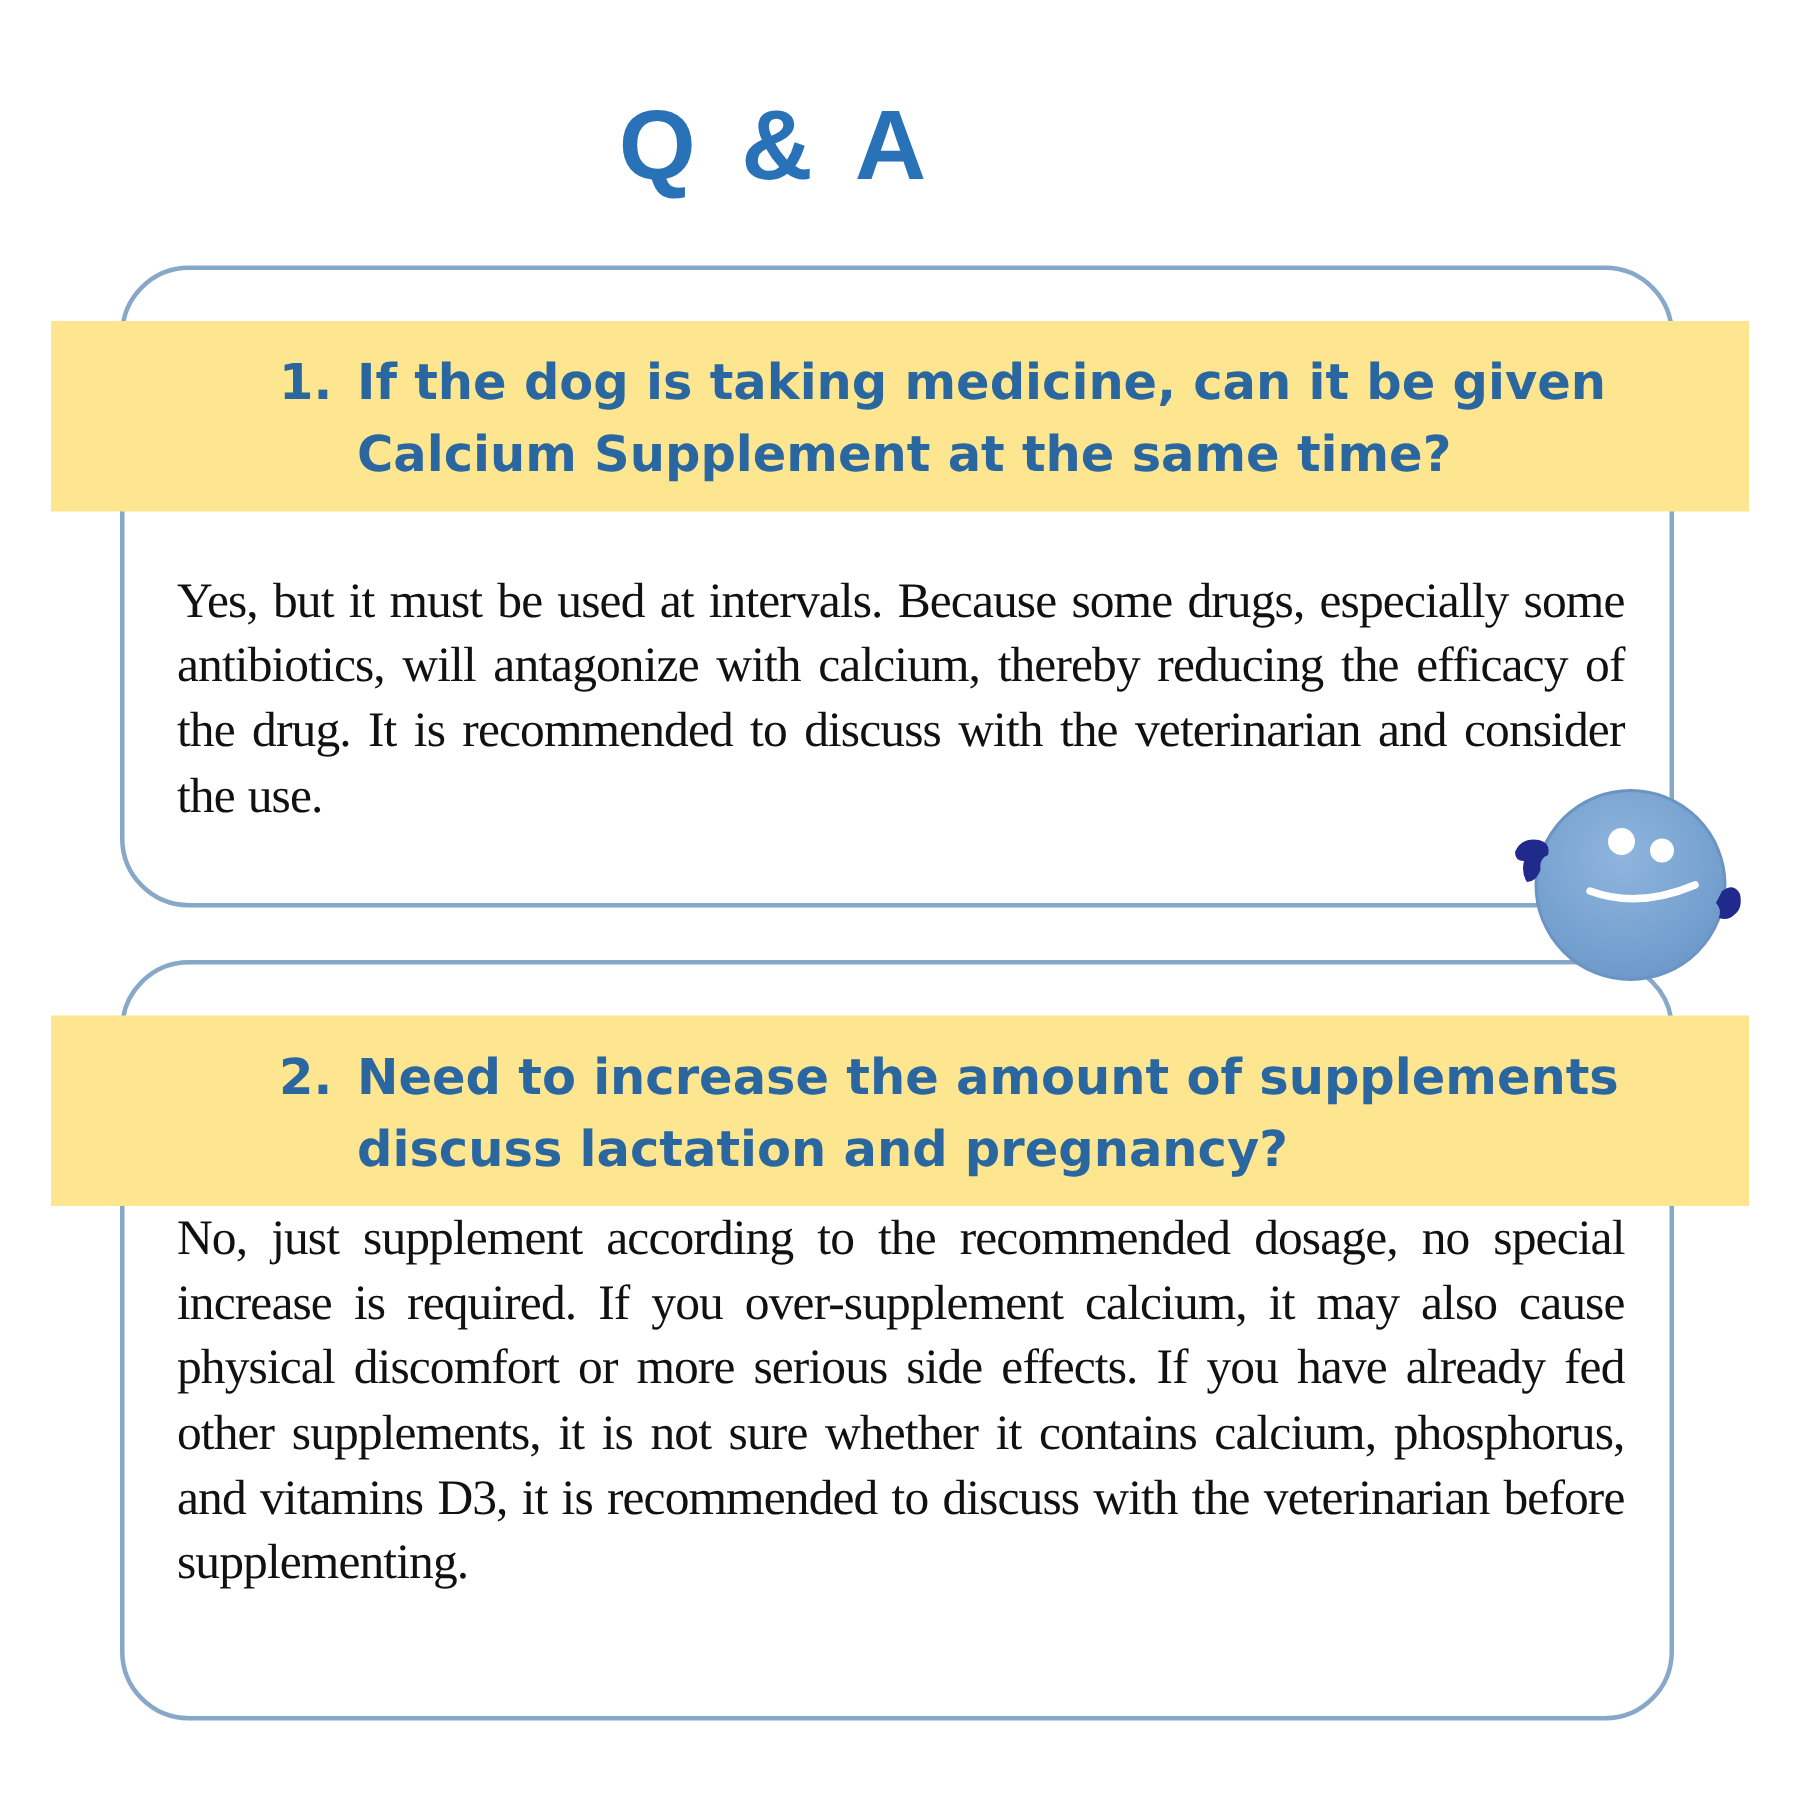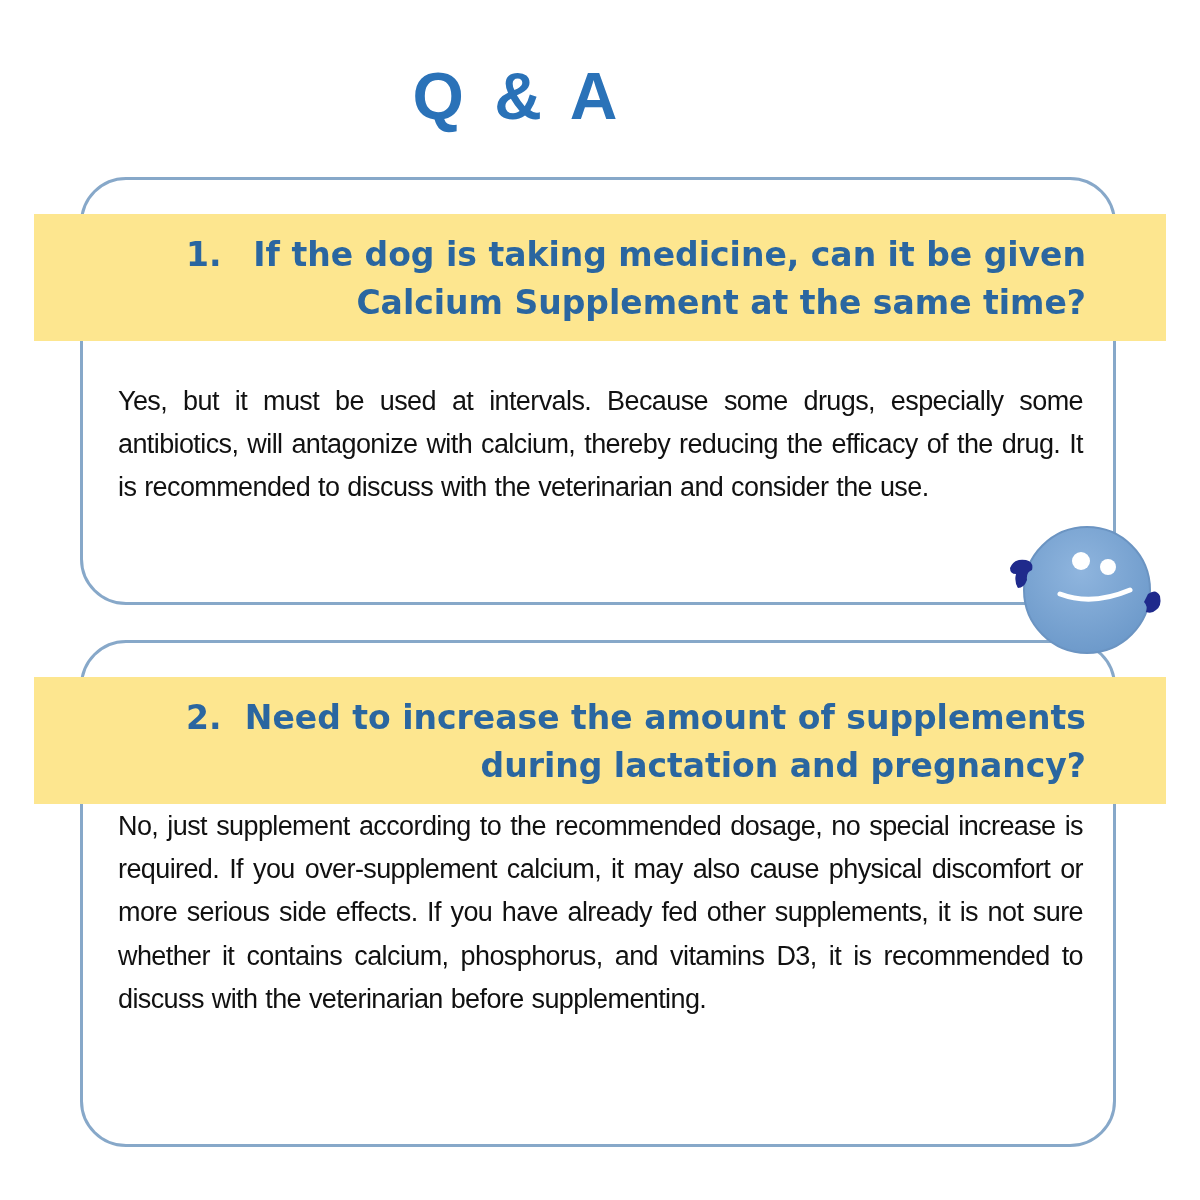--- a/index.html
+++ b/index.html
@@ -30,25 +30,25 @@
     .band-2 { top: 677px; }
     .question {
       position: absolute; left: 186px; width: 900px;
       display: flex; color: #2a66a0;
       font-family: "DejaVu Sans", sans-serif;
       font-weight: 700; font-size: 33px; line-height: 48px;
     }
     .question-1 { top: 231px; }
     .question-2 { top: 694px; }
     .q-num { width: 52px; flex: none; }
-    .q-text { flex: 1; text-align: right; }
+    .q-text { flex: 1; }
     .answer {
       position: absolute; left: 118px; width: 965px;
-      font-family: Liberation Sans, sans-serif;
-      font-size: 27px; line-height: 43.2px; color: #111111;
+      font-family: Liberation Serif, serif;
+      font-size: 33px; line-height: 43.2px; color: #111111;
       text-align: justify; text-align-last: left;
       letter-spacing: -0.6px; word-spacing: 1px;
     }
     .answer-1 { top: 380px; }
     .answer-2 { top: 805px; }
     .mascot {
       position: absolute; left: 1000px; top: 522px; width: 170px; height: 140px;
     }
   </style>
 </head>
@@ -61,21 +61,21 @@
 <div class="question question-1">
   <span class="q-num">1.</span>
   <span class="q-text">If the dog is taking medicine, can it be given Calcium Supplement at the same time?</span>
 </div>
 <div class="answer answer-1">Yes, but it must be used at intervals. Because some drugs, especially some antibiotics, will antagonize with calcium, thereby reducing the efficacy of the drug. It is recommended to discuss with the veterinarian and consider the use.</div>
 
 <div class="card card-2"></div>
 <div class="band band-2"></div>
 <div class="question question-2">
   <span class="q-num">2.</span>
-  <span class="q-text">Need to increase the amount of supplements during lactation and pregnancy?</span>
+  <span class="q-text">Need to increase the amount of supplements discuss lactation and pregnancy?</span>
 </div>
 <div class="answer answer-2">No, just supplement according to the recommended dosage, no special increase is required. If you over-supplement calcium, it may also cause physical discomfort or more serious side effects. If you have already fed other supplements, it is not sure whether it contains calcium, phosphorus, and vitamins D3, it is recommended to discuss with the veterinarian before supplementing.</div>
 
 <svg class="mascot" viewBox="0 0 170 140">
   <defs>
     <radialGradient id="mg" cx="45%" cy="35%" r="70%">
       <stop offset="0%" stop-color="#8fb5de"></stop>
       <stop offset="100%" stop-color="#6b98c9"></stop>
     </radialGradient>
   </defs>

